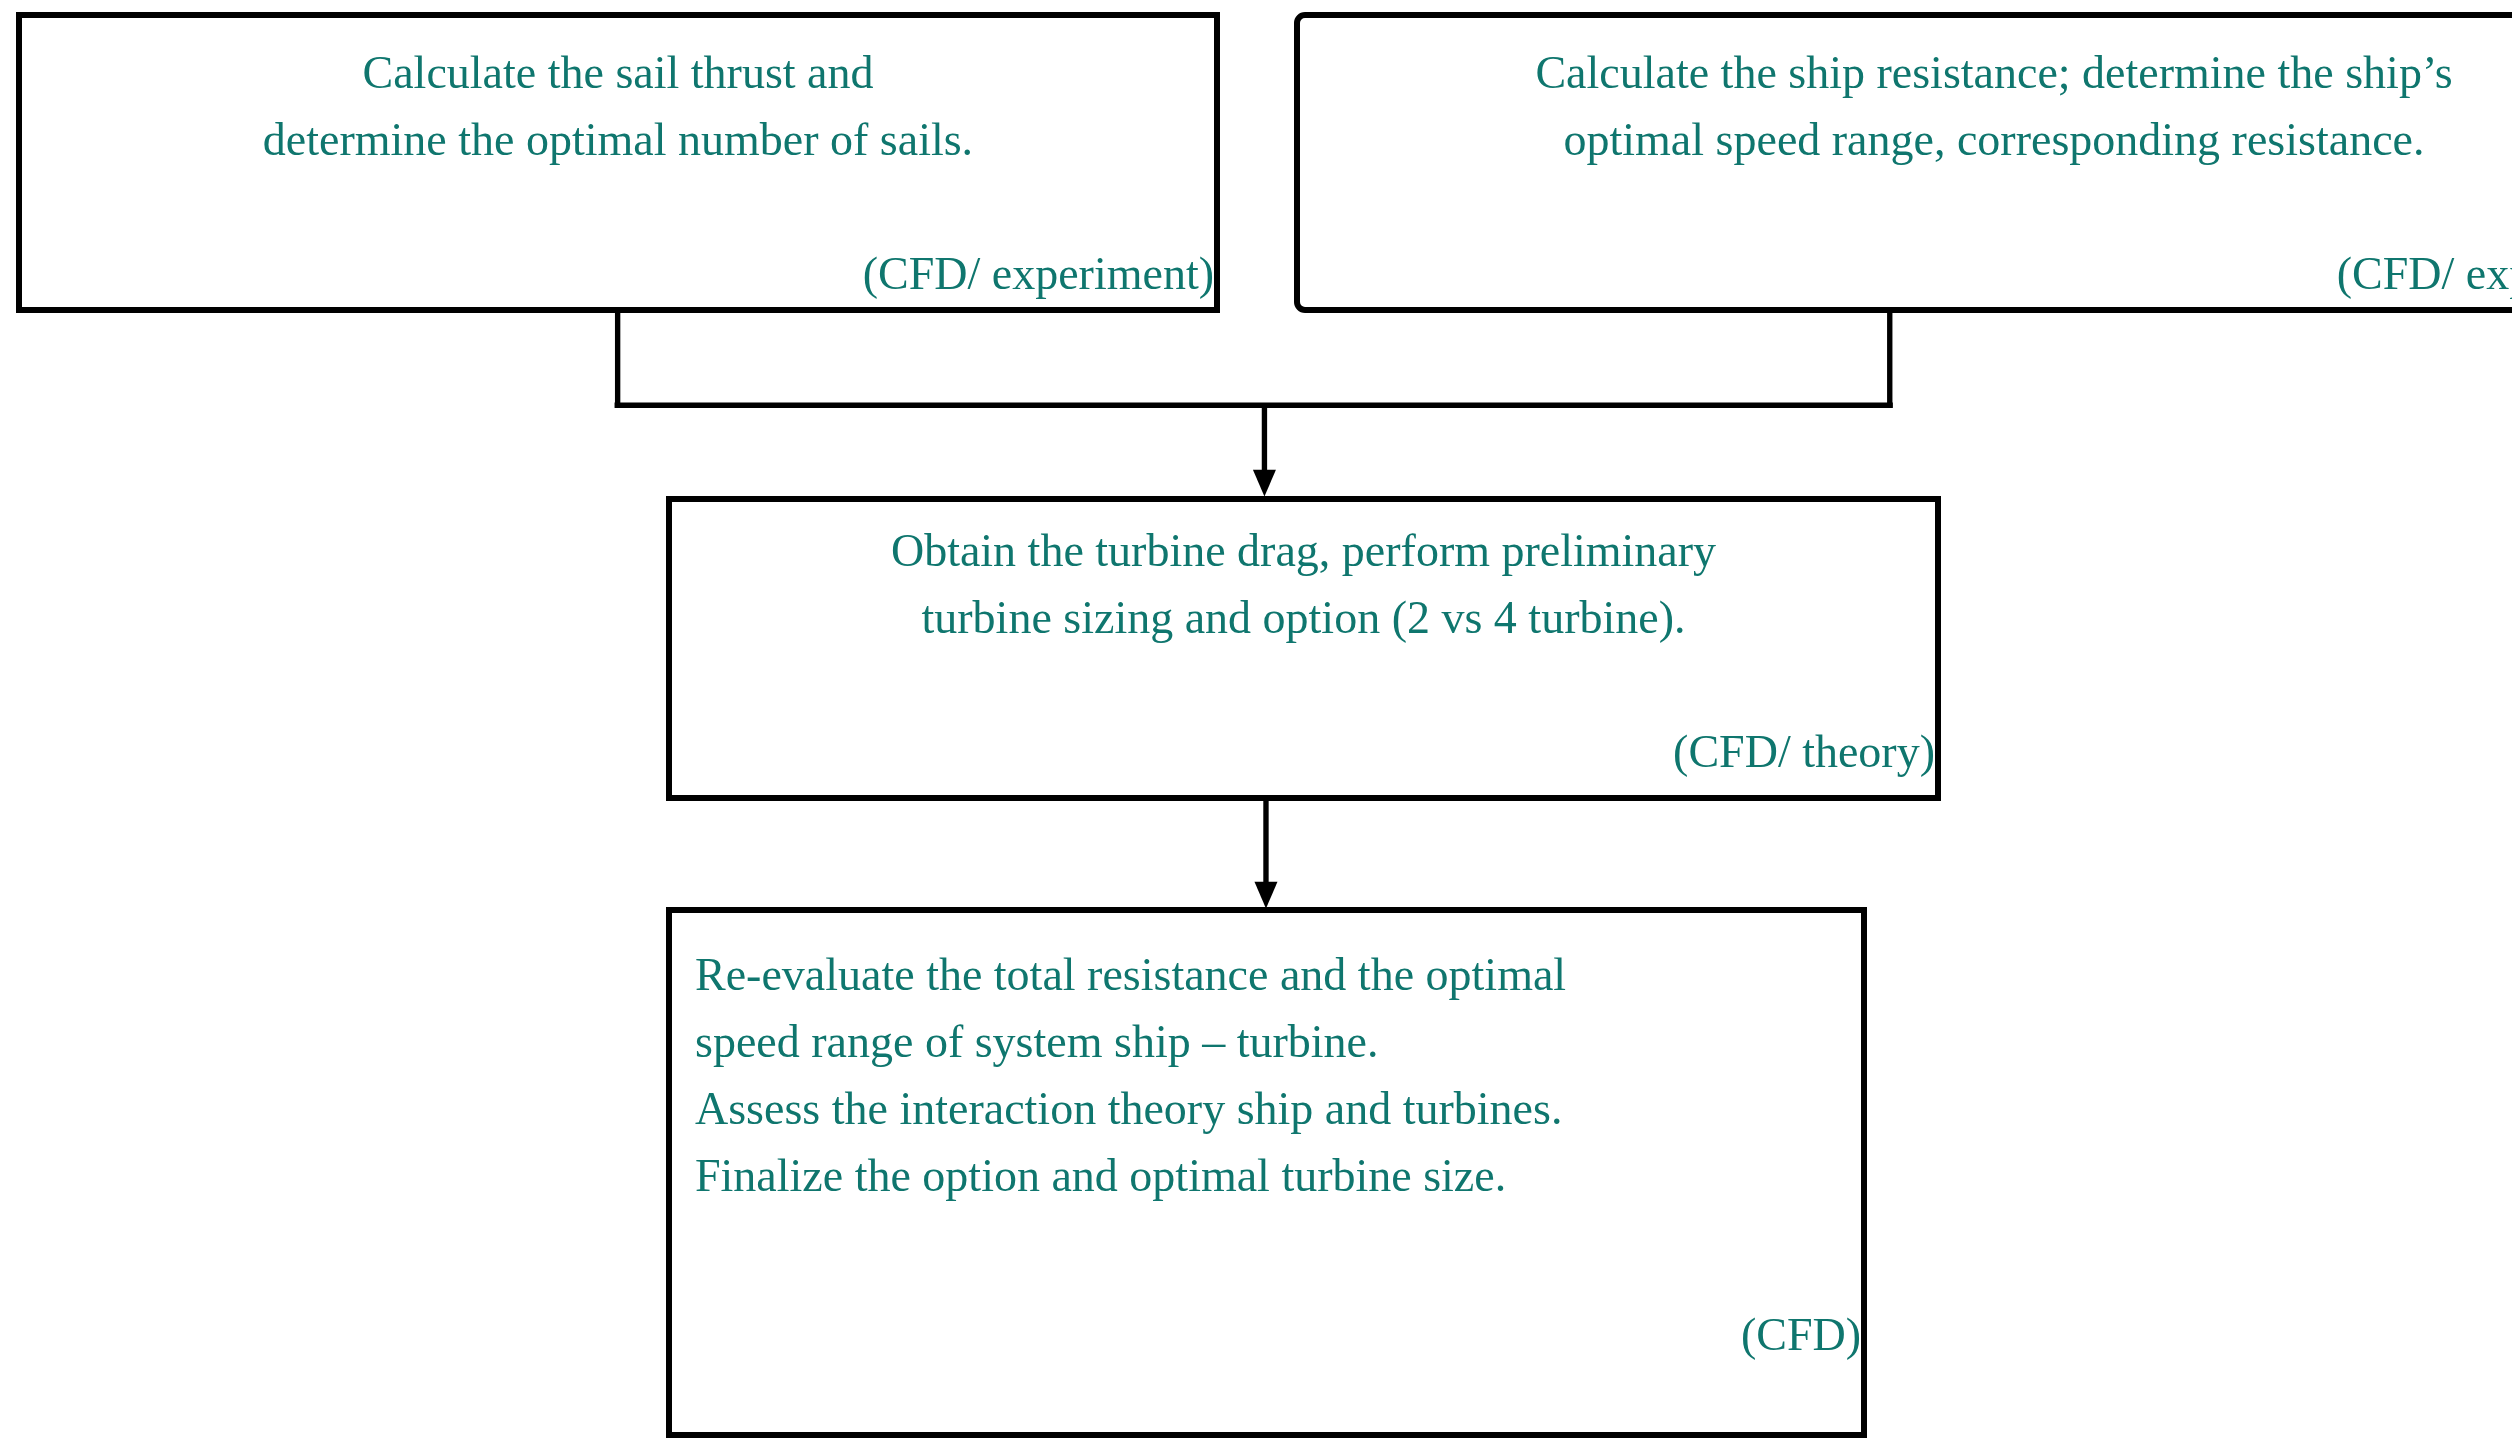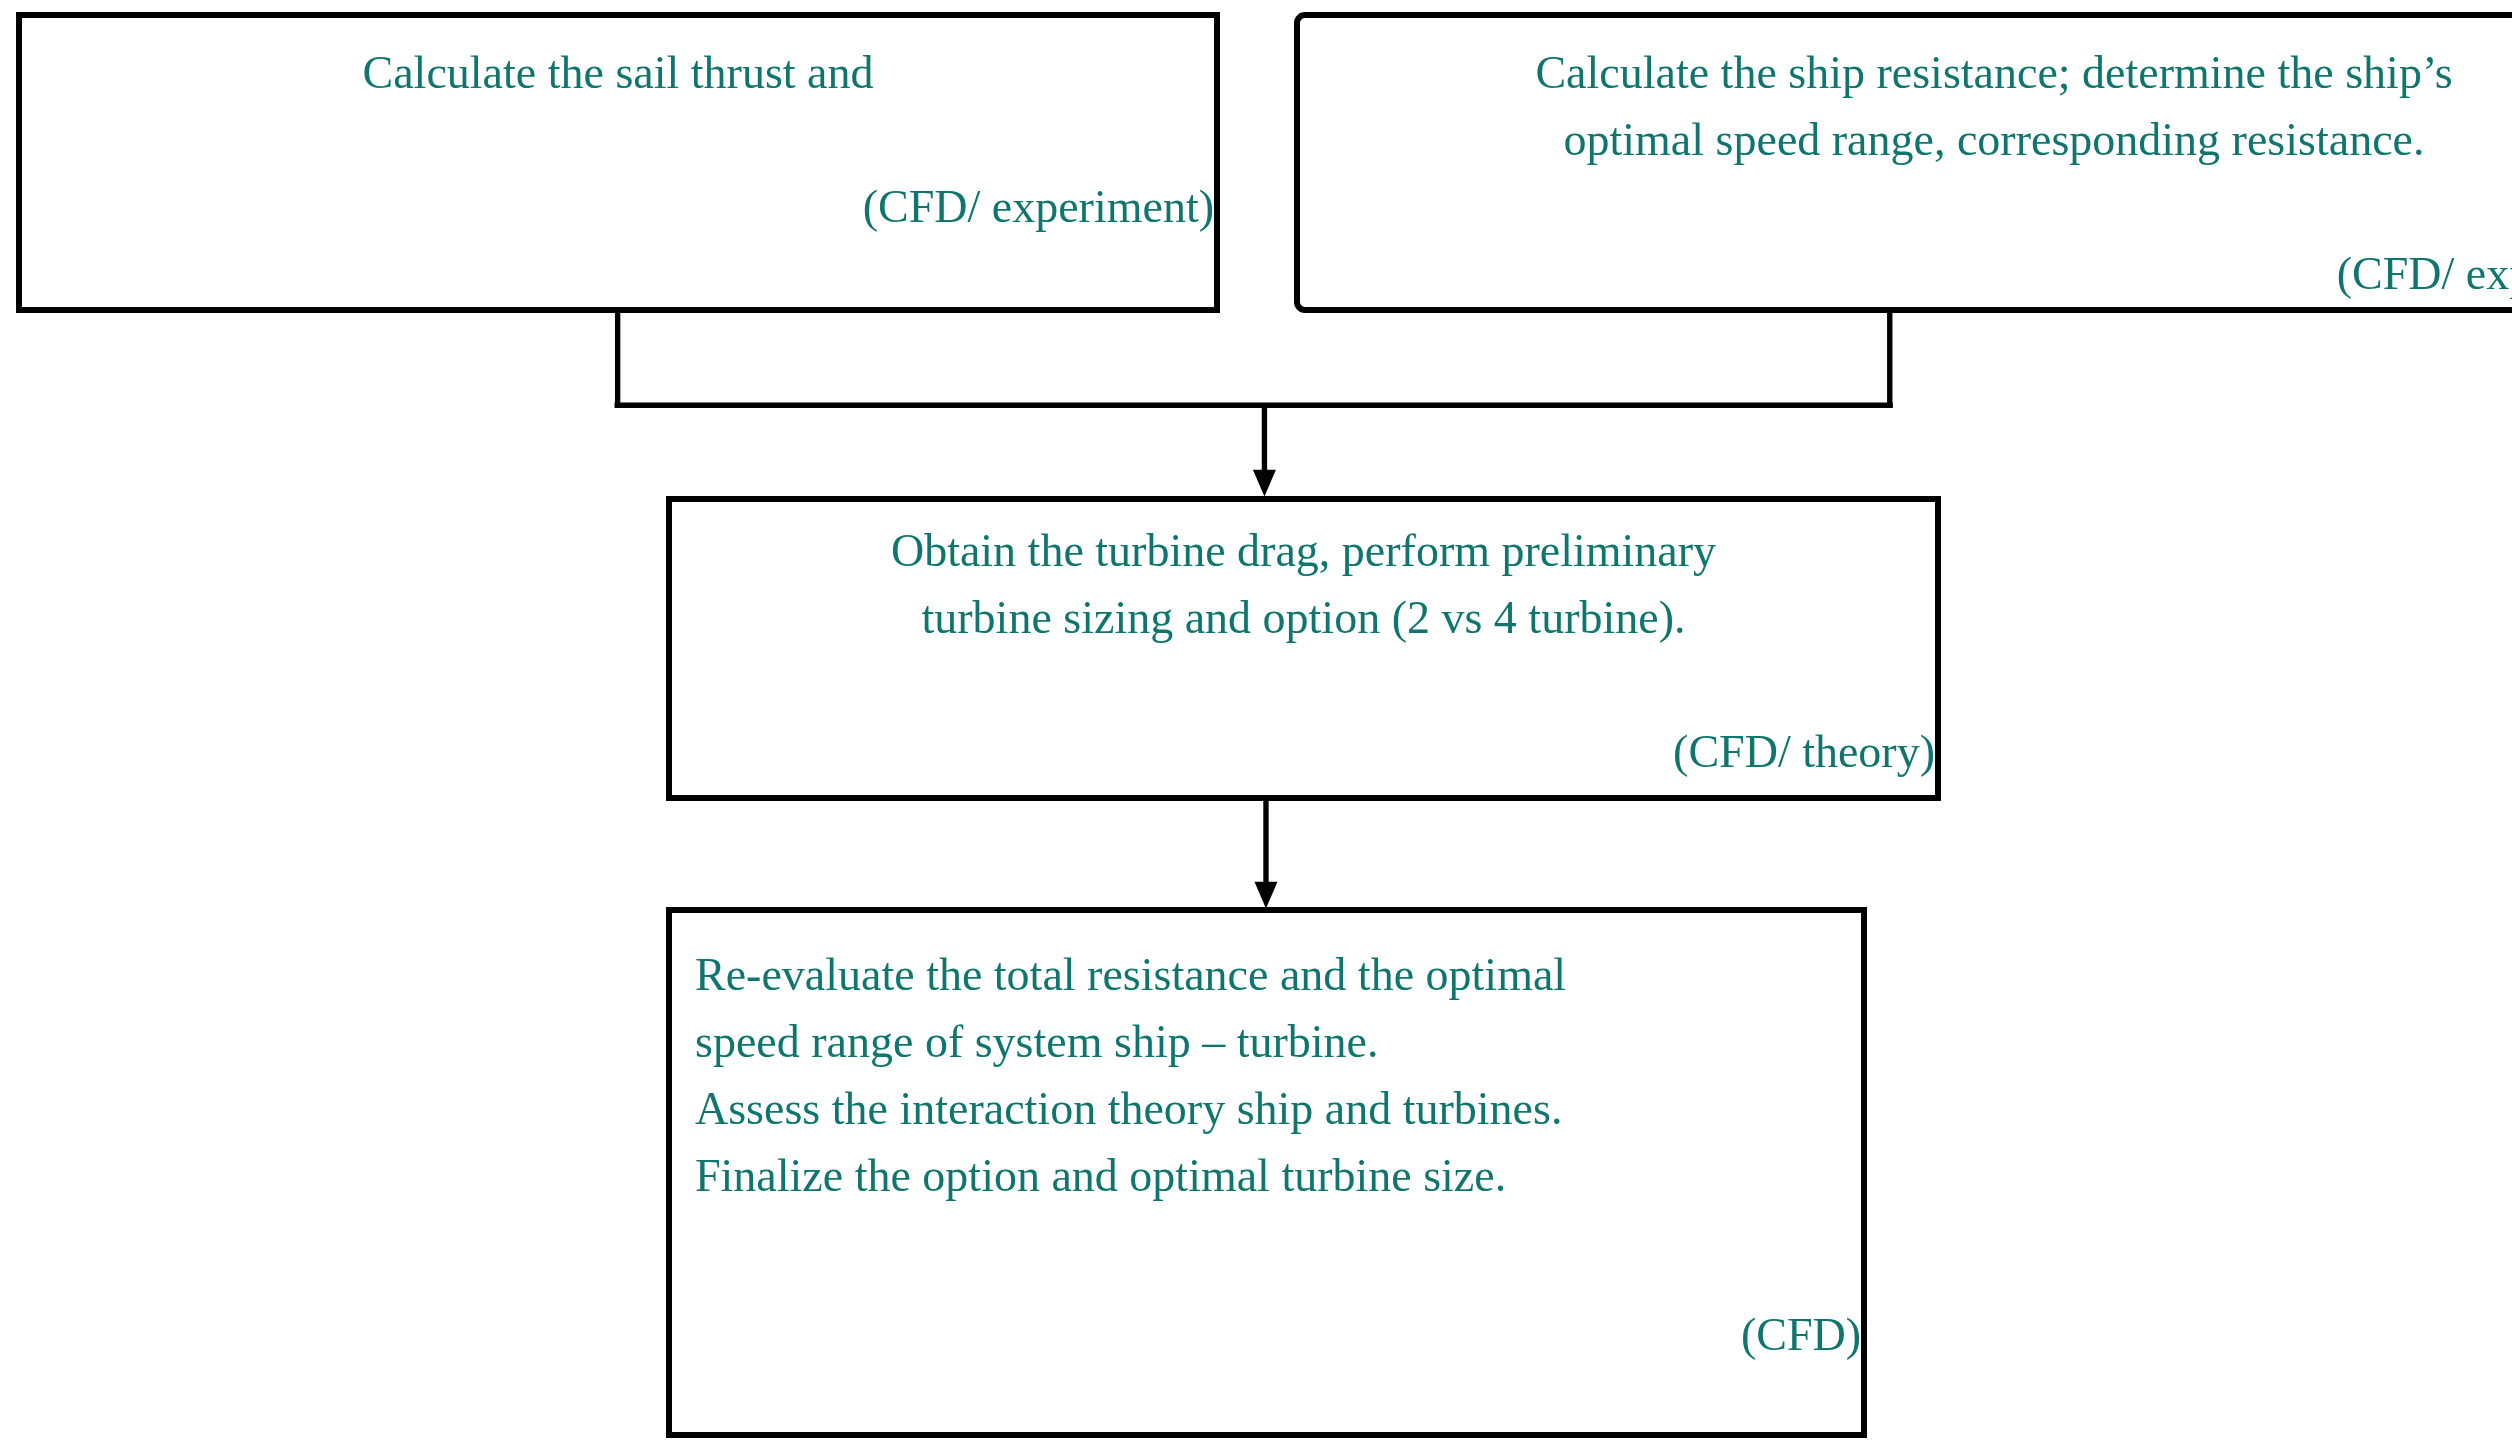--- a/index.html
+++ b/index.html
@@ -75,20 +75,21 @@
 
     <line x1="1648" y1="528" x2="1648" y2="618"></line>
     <polygon points="1633,612 1663,612 1648,647"></polygon>
 
     <line x1="1650" y1="1040" x2="1650" y2="1155"></line>
     <polygon points="1635,1149 1665,1149 1650,1184"></polygon>
   </svg>
 
   <div class="box box-center" id="box-sail">
     <div class="tline">Calculate the sail thrust and</div>
+    <div class="tline">determine the optimal number of sails.</div>
     <div class="spacer"></div>
     <div class="method">(CFD/ experiment)</div>
   </div>
 
   <div class="box box-center" id="box-ship">
     <div class="tline">Calculate the ship resistance; determine the ship’s</div>
     <div class="tline">optimal speed range, corresponding resistance.</div>
     <div class="spacer"></div>
     <div class="method">(CFD/ experiment)</div>
   </div>

